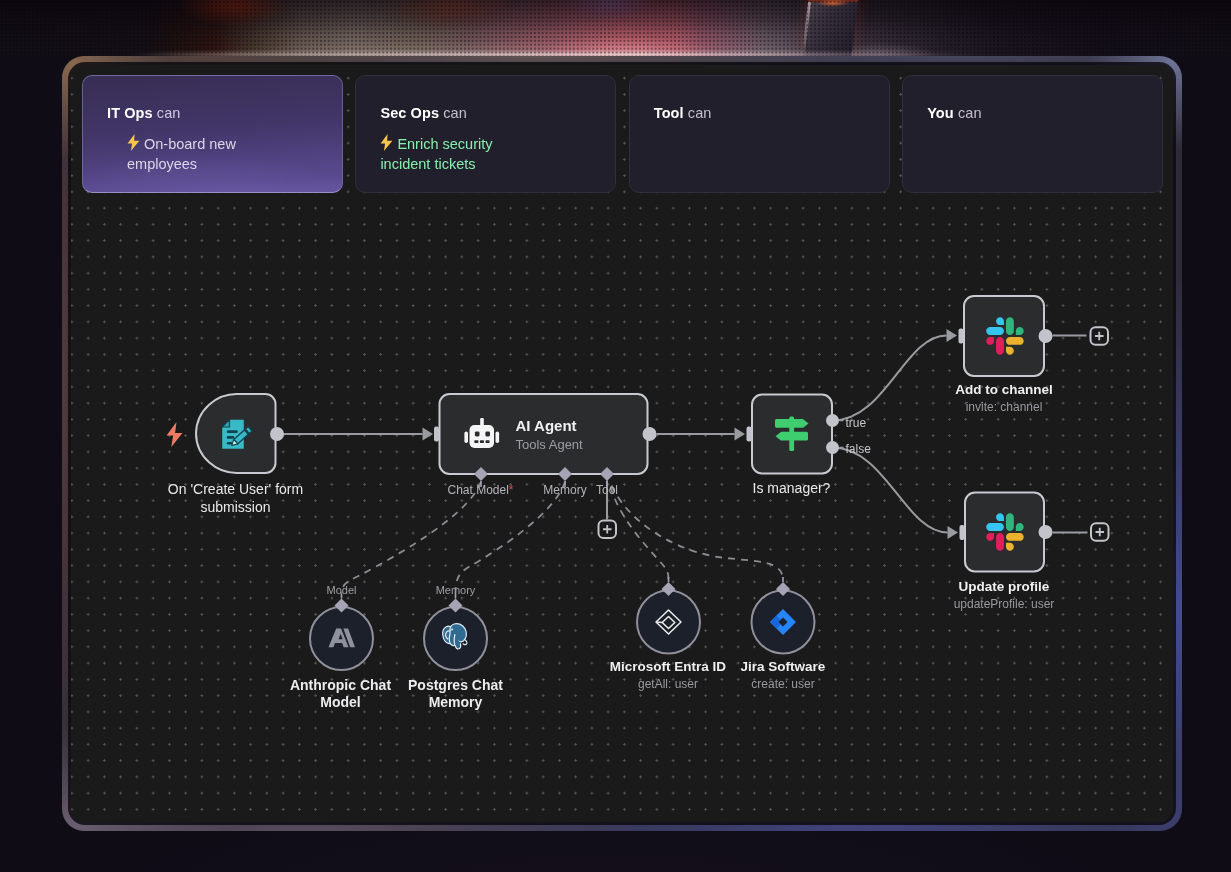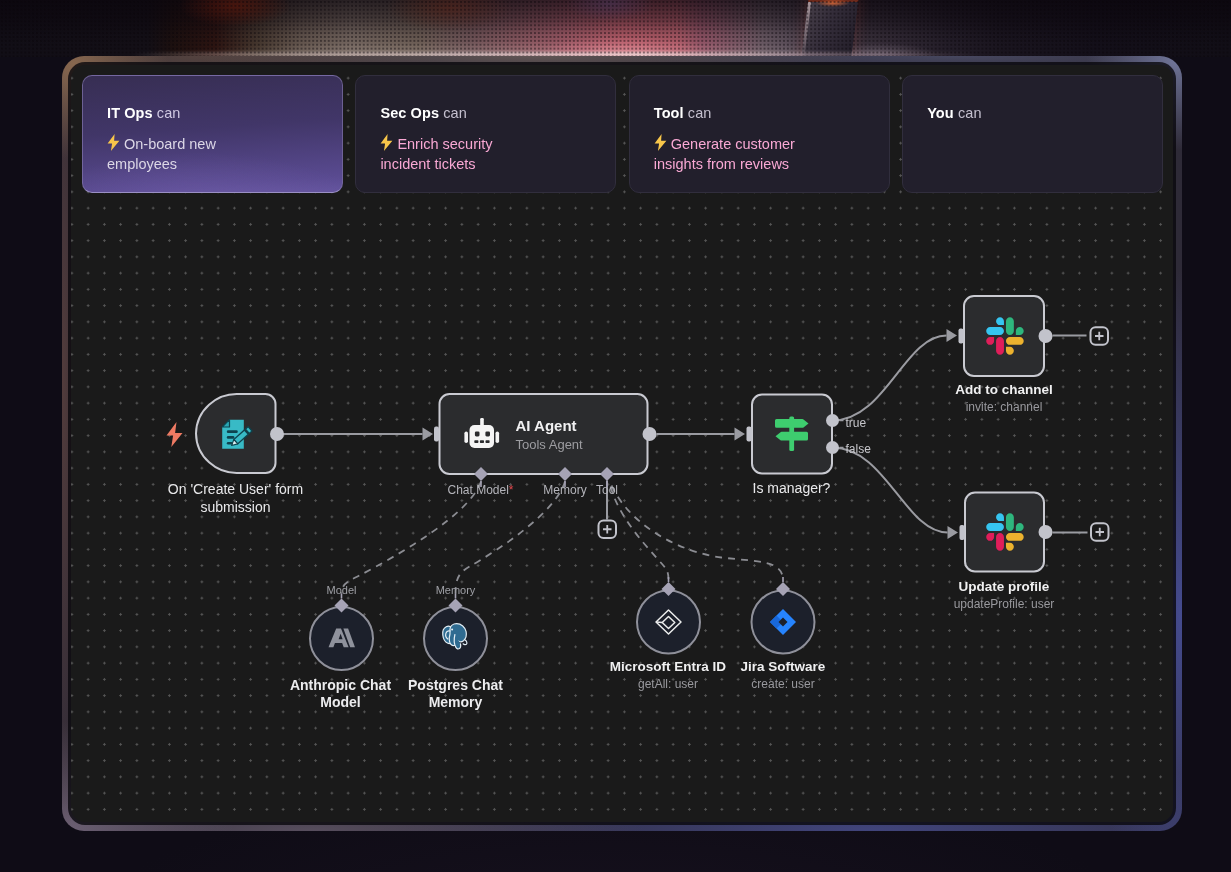--- a/index.html
+++ b/index.html
@@ -86,31 +86,31 @@
   .card {
     flex:1; height:118px; border-radius:10px;
     background:#221f2c;
     border:1px solid #312e3d;
     padding:29px 22px 0 24px;
     color:#c6c2cd;
     font-size:14.5px;
   }
   .card .t { font-size:14.5px; color:#c5c0cf; margin-bottom:13px; letter-spacing:0.1px; }
   .card .t b { color:#ffffff; font-weight:700; }
-  .card .b { line-height:20px; color:#f9a8d4; }
+  .card .b { line-height:20px; color:#86efac; }
   .card .b svg { vertical-align:-2px; margin-right:4px; }
   .card.sel {
     background:
       radial-gradient(ellipse 230px 80px at 45% 118%, rgba(120,100,178,0.5), rgba(120,100,178,0) 75%),
       linear-gradient(176deg, #372e53 0%, #413668 45%, #594a90 88%, #64549e 100%);
     border:1px solid rgba(125,112,165,0.75);
     border-bottom-color:#9a8fc4;
   }
   .card.sel .t { color:#cfc8e2; }
-  .card.sel .b { color:#dcd7e6; }
+  .card.sel .b { color:#dcd7e6;margin-left:20px; }
   #flow { position:absolute; left:0; top:0; }
 </style>
 </head>
 <body>
 <div id="bg"></div>
 <div id="hero">
   <div id="laptop"></div>
   <div id="glowline"></div>
   <div id="halftone"></div>
 </div>
@@ -124,23 +124,20 @@
             </svg>On-board new<br>employees</div>
       </div>
       <div class="card">
         <div class="t"><b>Sec Ops</b> can</div>
         <div class="b"><svg width="13" height="17" viewBox="0 0 13 17">
               <path d="M7.6,0 L0.6,9.6 H5.1 L3.9,17 L12.4,6.7 H7.1 Z" fill="#f8c64a"></path>
             </svg>Enrich security<br>incident tickets</div>
       </div>
       <div class="card">
         <div class="t"><b>Tool</b> can</div>
-        <div class="b"><svg width="13" height="17" viewBox="0 0 13 17">
-              <path d="M7.6,0 L0.6,9.6 H5.1 L3.9,17 L12.4,6.7 H7.1 Z" fill="#f8c64a"></path>
-            </svg>Generate customer<br>insights from reviews</div>
       </div>
       <div class="card">
         <div class="t"><b>You</b> can</div>
       </div>
     </div>
     <svg id="flow" width="1102" height="757" viewBox="0 0 1102 757">
       <g transform="translate(-71.5,-65.5)" font-family="Liberation Sans, sans-serif">
 
         <g stroke="#9a9ba1" stroke-width="2" fill="none">
           <path d="M278,434.5 H423"></path>

